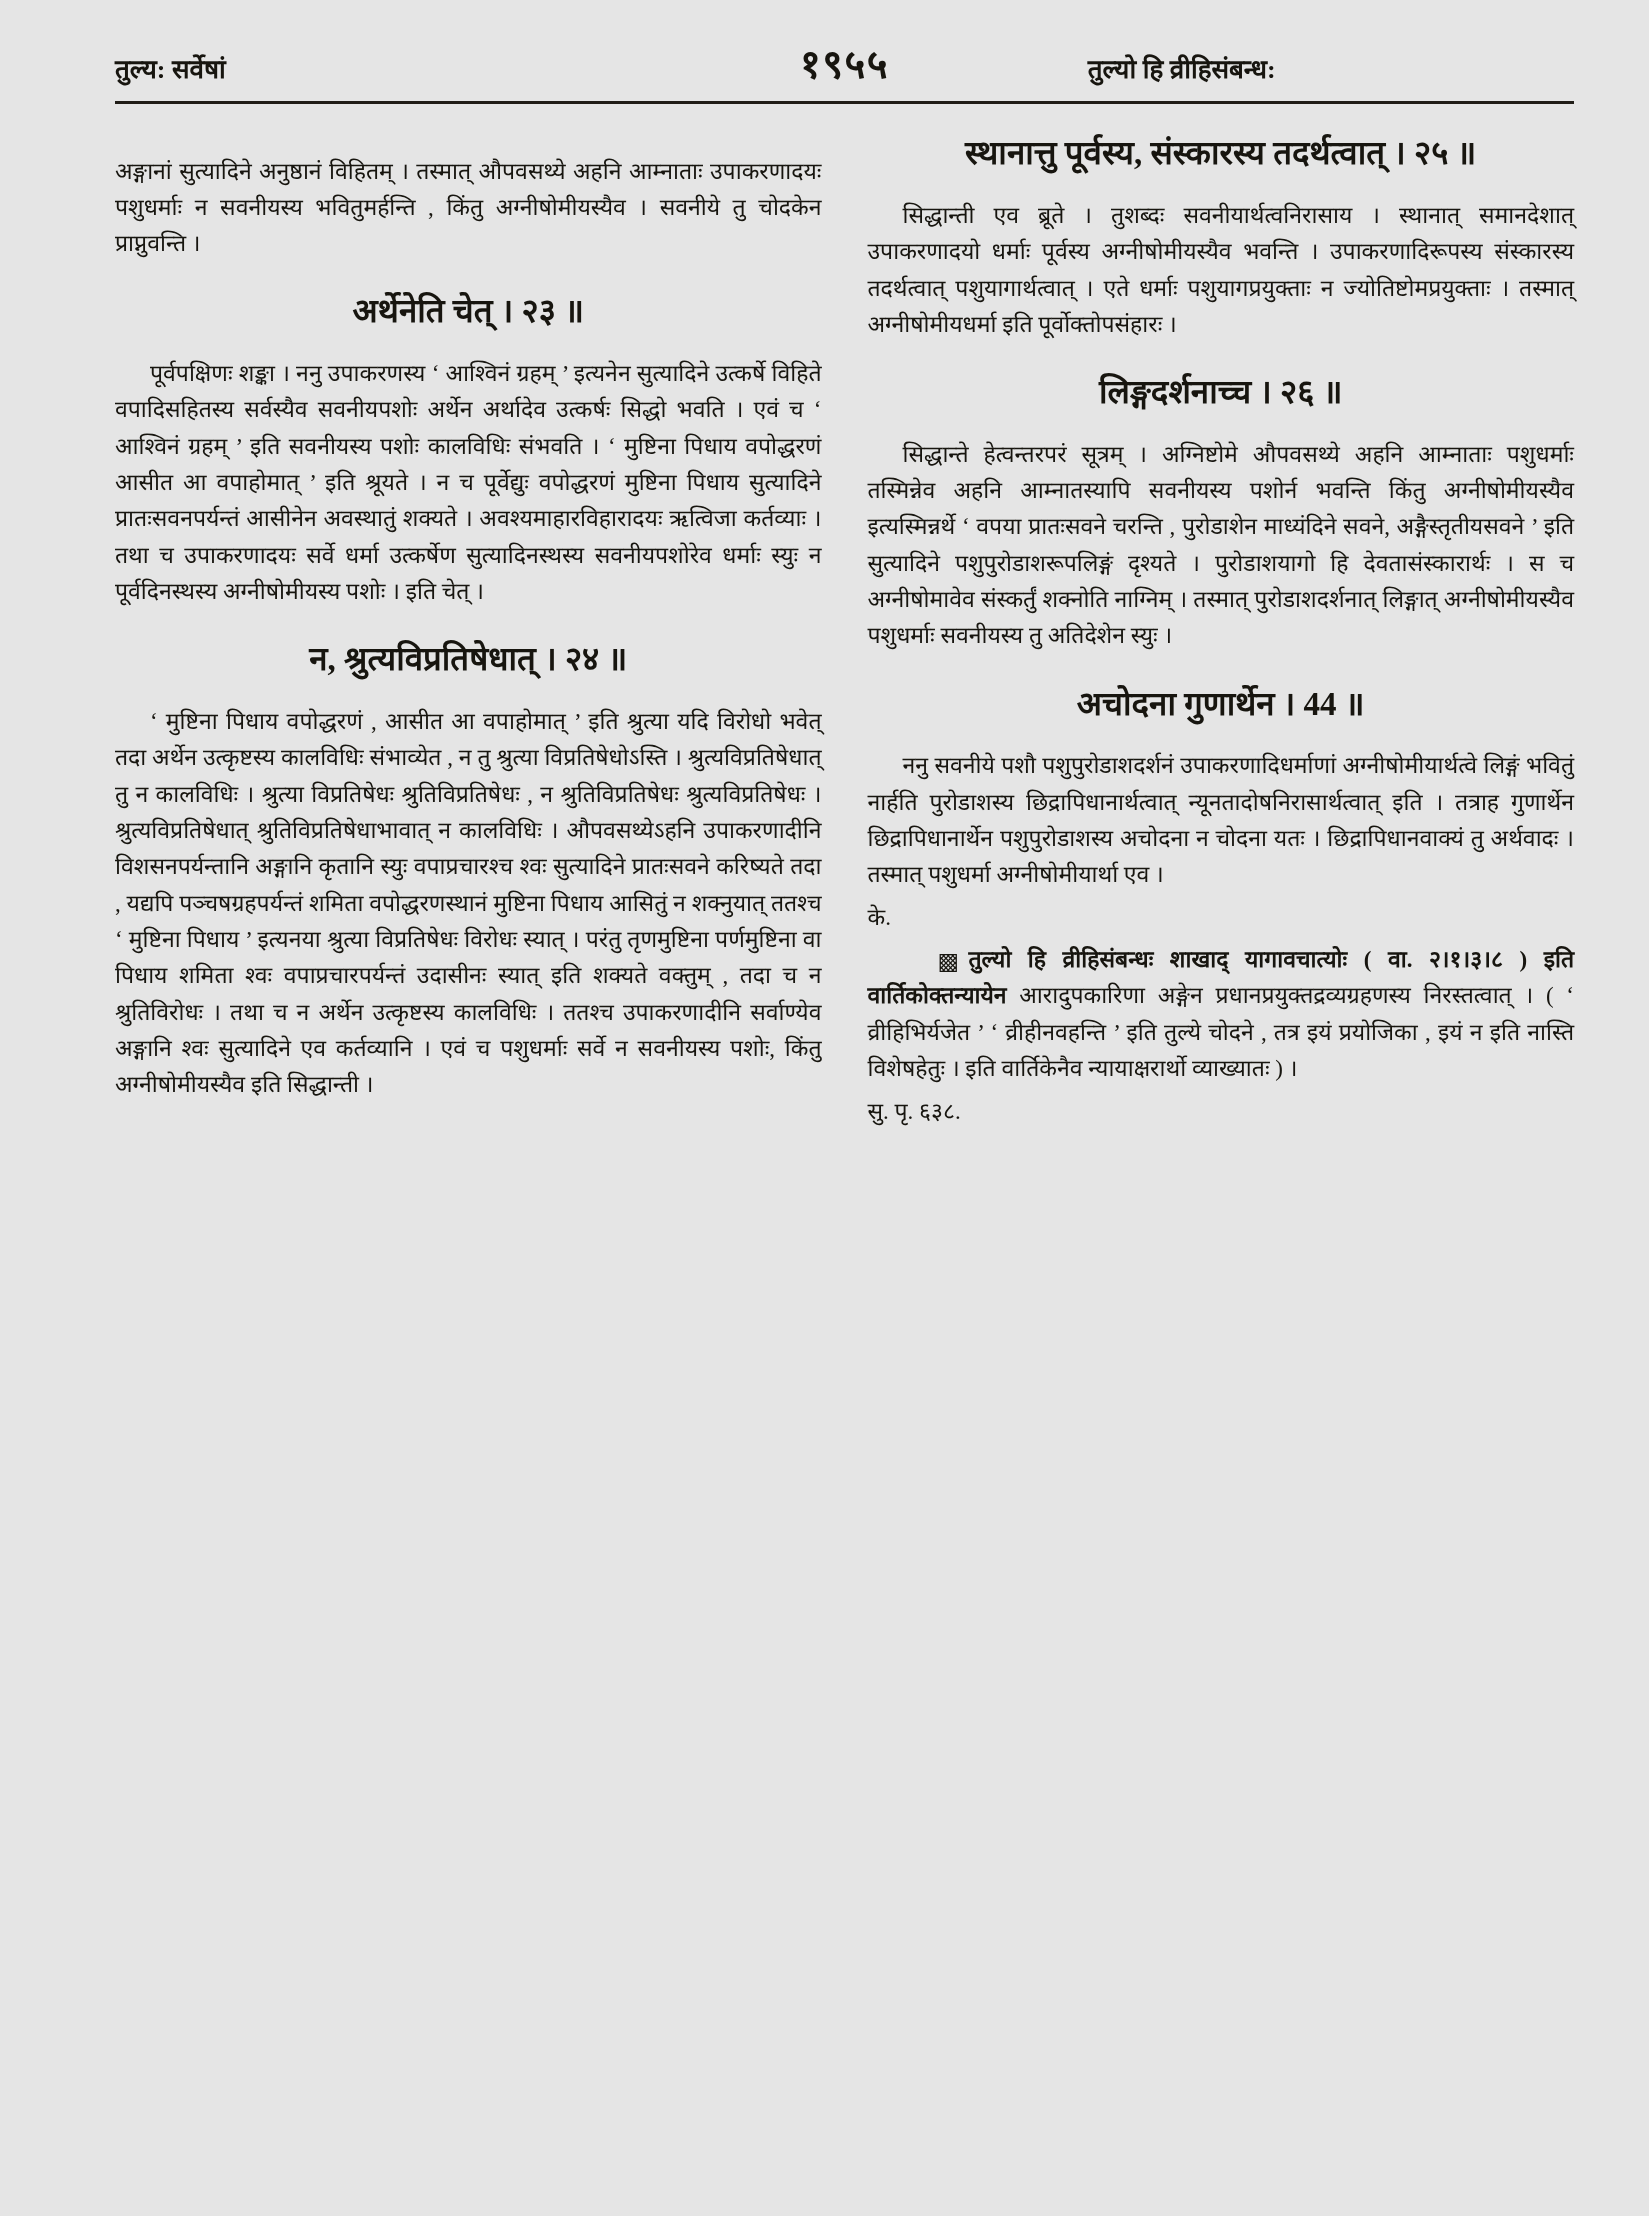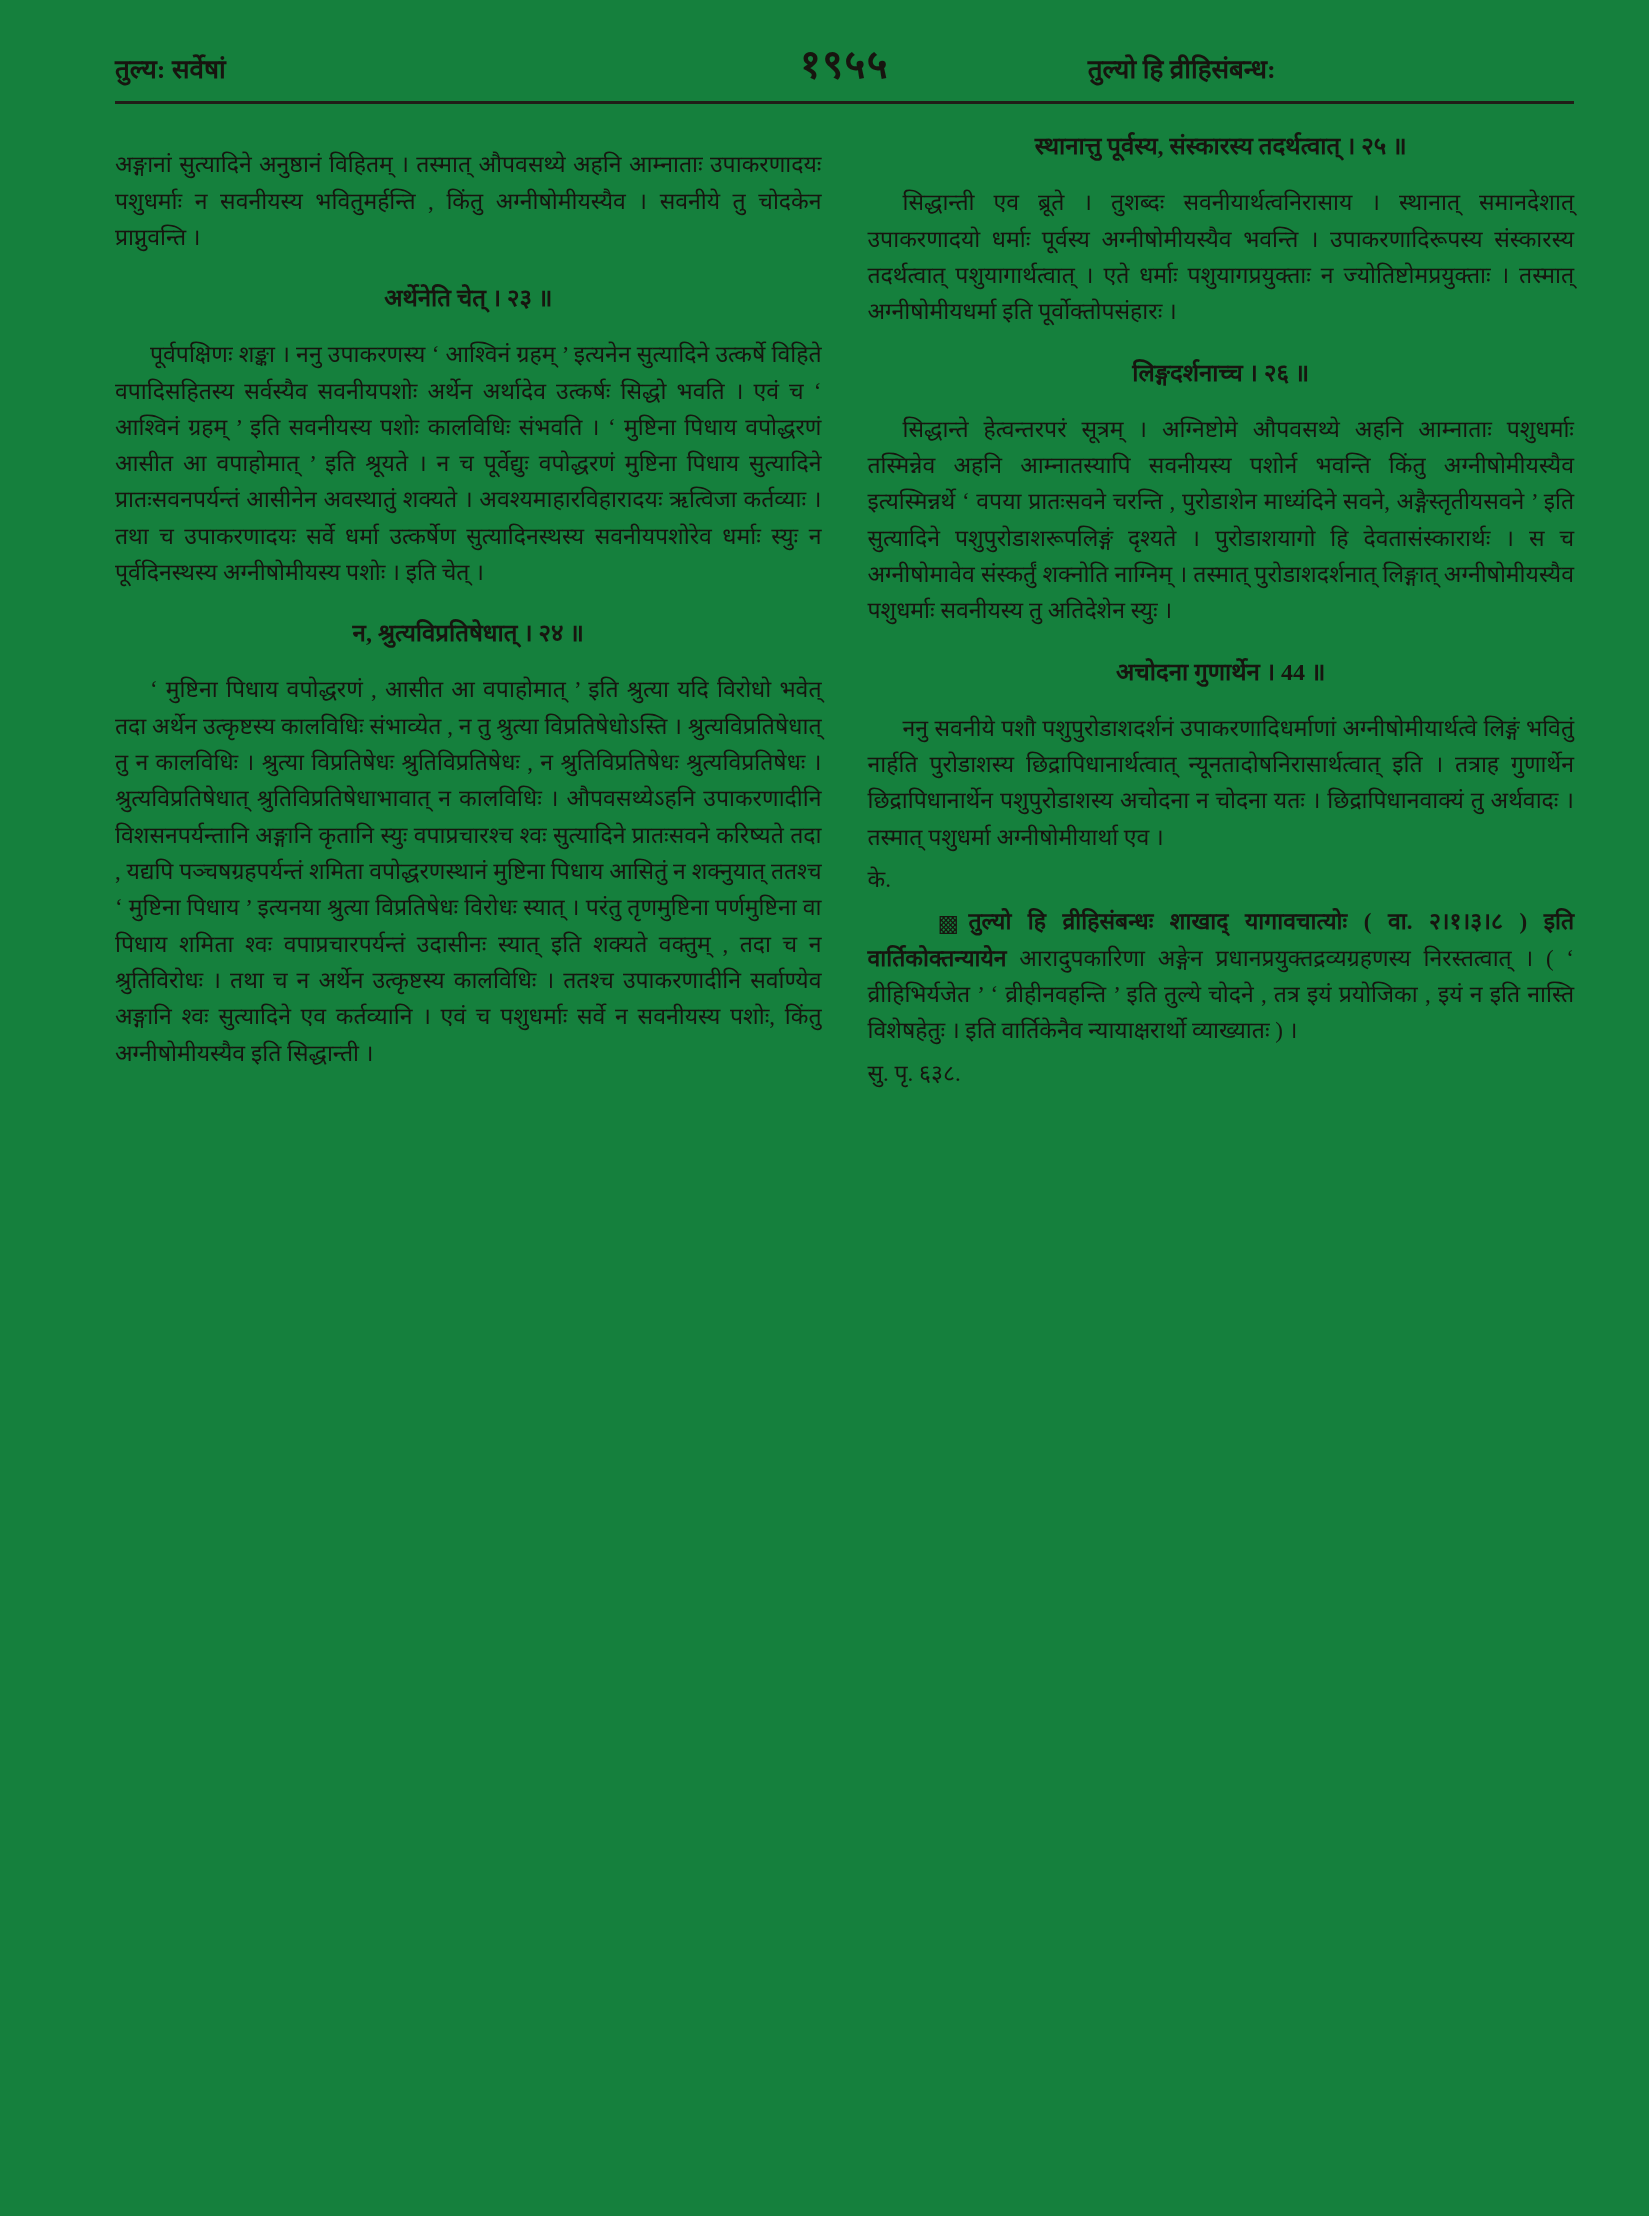--- a/index.html
+++ b/index.html
@@ -1,20 +1,20 @@
 <!DOCTYPE html>
 <html style="font-size:12.2px"><head>
 <meta charset="utf-8">
 <style>
   html,body{margin:0;padding:0;background:#d8d5cd;}
   .page{
     position:relative;
     width:1650px;height:2216px;
     margin:0 auto;
-    background:#15803d;
+    background:#e5e5e5;
     box-sizing:border-box;
     padding:41px 76px 30.5px 115px;
     font-family:"Liberation Serif","DejaVu Serif",serif;
     color:#17150f;
     overflow:hidden;
   }
   .running-header{
     display:flex;align-items:baseline;
     font-weight:bold;font-size:26px;line-height:1.2;
   }
@@ -24,21 +24,21 @@
   .header-rule{
     border:none;border-top:3.1px solid #201d17;
     margin:12.2px 0 23px 0;
   }
   .columns{display:flex;gap:46px;align-items:center;}
   .col{flex:1;min-width:0;font-size:23px;line-height:1.58;text-align:justify;}
   .para{margin:0 0 6.1px 0;}
   .para.indent{text-indent:35px;}
   .para.flush{text-indent:0;}
   .sutra-heading{
-    font-size:24px;font-weight:bold;text-align:center;
+    font-size:33px;font-weight:bold;text-align:center;
     margin:26px 0 21.4px 0;line-height:1.4;
   }
   .col .sutra-heading:first-child{margin-top:3.1px;}
   .lead-para strong{font-weight:bold;}
   .ornament{
     display:inline-block;
     margin-right:9.2px;
     font-size:23px;
     color:#17150f;
     transform:translateY(1.5px);

